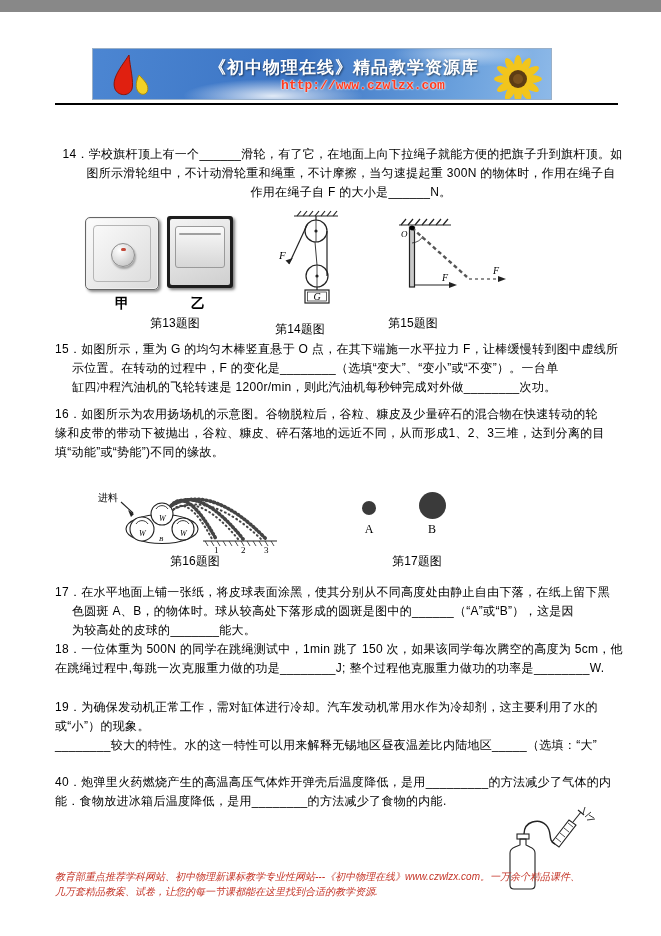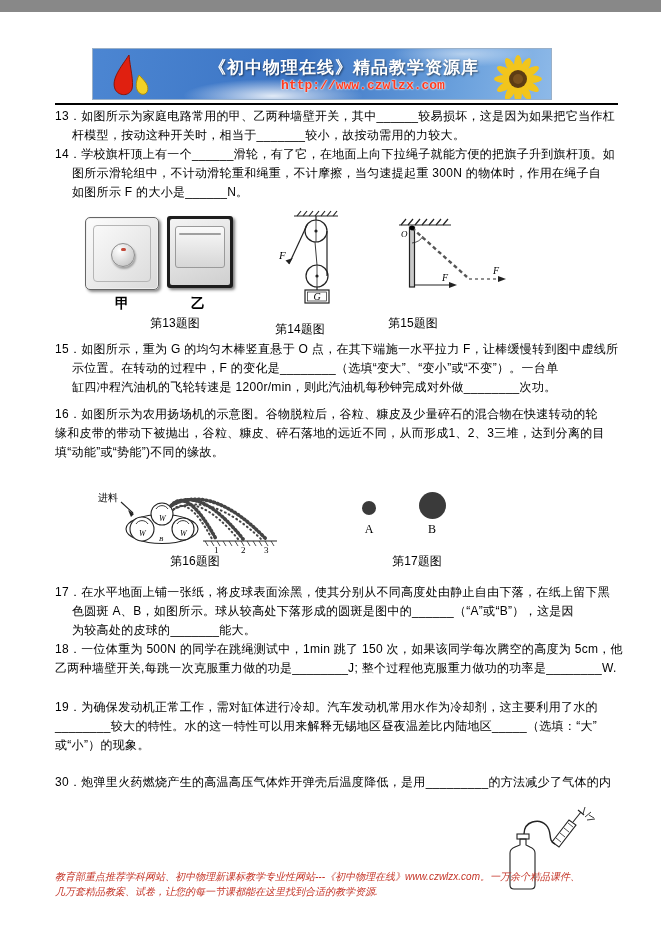--- a/index.html
+++ b/index.html
@@ -29,21 +29,21 @@
     font-weight:bold;font-size:13px;color:#ff3b1f;
     text-shadow:0 0 2px #fff,0 0 2px #fff;white-space:nowrap;
   }
   .logo{position:absolute;left:10px;top:4px;}
   .sunflower{position:absolute;right:2px;bottom:-2px;}
   .rule{position:absolute;left:55px;top:91px;width:563px;border-top:2px solid #000;}
   
   .qblock{position:absolute;left:55px;width:575px;font-size:12px;line-height:19px;letter-spacing:.3px;}
   .ln{height:19px;white-space:nowrap;}
   .ind{padding-left:17px;}
-  #q13{top:95px;} #q14{top:133px;} #q15{top:328px;} #q16{top:393px;}
+  #q13{top:95px;} #q14{top:133px;text-align:center;} #q15{top:328px;} #q16{top:393px;}
   #q17{top:571px;} #q18{top:628px;} #q19{top:686px;} #q20{top:761px;}
   
   .figcap{position:absolute;font-size:12px;text-align:center;white-space:nowrap;}
   .figlabel{position:absolute;font-size:14px;font-weight:bold;text-align:center;white-space:nowrap;}
   .switch-a{
     position:absolute;left:85px;top:205px;width:74px;height:73px;box-sizing:border-box;
     background:linear-gradient(135deg,#fdfdfd,#d9d9d9);
     border:1px solid #666;border-radius:5px;
     box-shadow:2px 2px 3px rgba(0,0,0,.45), inset 0 0 0 1px #eee;
   }
@@ -106,29 +106,25 @@
         <ellipse cx="44" cy="24" rx="11" ry="4" fill="#f2c51c" transform="rotate(300 31 24)"></ellipse>
         <ellipse cx="44" cy="24" rx="11" ry="4" fill="#f2c51c" transform="rotate(330 31 24)"></ellipse>
         <circle cx="31" cy="24" r="9" fill="#5d3c14"></circle>
         <circle cx="31" cy="24" r="5" fill="#7a511e"></circle>
       </g>
     </svg>
   </div>
 
   <div class="rule"></div>
 
-  <div class="qblock" id="q13">
-    <div class="ln">13．如图所示为家庭电路常用的甲、乙两种墙壁开关，其中______较易损坏，这是因为如果把它当作杠</div>
-    <div class="ln ind">杆模型，按动这种开关时，相当于_______较小，故按动需用的力较大。</div>
-  </div>
 
   <div class="qblock" id="q14">
     <div class="ln">14．学校旗杆顶上有一个______滑轮，有了它，在地面上向下拉绳子就能方便的把旗子升到旗杆顶。如</div>
     <div class="ln ind">图所示滑轮组中，不计动滑轮重和绳重，不计摩擦，当匀速提起重 300N 的物体时，作用在绳子自</div>
-    <div class="ln ind">如图所示 F 的大小是______N。</div>
+    <div class="ln ind">作用在绳子自 F 的大小是______N。</div>
   </div>
 
   <div class="switch-a">
     <div class="plate"></div>
     <div class="btn">
         <div class="dot"></div>
       </div>
   </div>
   <div class="switch-b">
     <div class="plate"></div>
@@ -229,37 +225,38 @@
   <div class="figcap" style="left:135px;top:541px;width:120px;">第16题图</div>
 
   <div class="spot spot-a"></div>
   <div class="spot spot-b"></div>
   <div class="spotlabel" style="left:361px;top:510px;width:16px;">A</div>
   <div class="spotlabel" style="left:424px;top:510px;width:16px;">B</div>
   <div class="figcap" style="left:357px;top:541px;width:120px;">第17题图</div>
 
   <div class="qblock" id="q17">
     <div class="ln">17．在水平地面上铺一张纸，将皮球表面涂黑，使其分别从不同高度处由静止自由下落，在纸上留下黑</div>
-    <div class="ln ind">色圆斑 A、B，如图所示。球从较高处下落形成的圆斑是图中的______（“A”或“B”），这是因</div>
+    <div class="ln ind">色圆斑 A、B，的物体时。球从较高处下落形成的圆斑是图中的______（“A”或“B”），这是因</div>
     <div class="ln ind">为较高处的皮球的_______能大。</div>
   </div>
 
   <div class="qblock" id="q18">
     <div class="ln">18．一位体重为 500N 的同学在跳绳测试中，1min 跳了 150 次，如果该同学每次腾空的高度为 5cm，他</div>
-    <div class="ln">乙两种墙壁开关,每跳一次克服重力做的功是________J; 整个过程他克服重力做功的功率是________W.</div>
+    <div class="ln">在跳绳过程中,每跳一次克服重力做的功是________J; 整个过程他克服重力做功的功率是________W.</div>
   </div>
 
   <div class="qblock" id="q19">
     <div class="ln">19．为确保发动机正常工作，需对缸体进行冷却。汽车发动机常用水作为冷却剂，这主要利用了水的</div>
+    <div class="ln">或“小”）的现象。</div>
     <div class="ln">________较大的特性。水的这一特性可以用来解释无锡地区昼夜温差比内陆地区_____（选填：“大”</div>
-    <div class="ln">或“小”）的现象。</div>
   </div>
 
   <div class="qblock" id="q20">
-    <div class="ln">30．炮弹里火药燃烧产生的高温高压气体炸开弹壳后温度降低，是用_________的方法减少了气体的内</div>
+    <div class="ln">40．炮弹里火药燃烧产生的高温高压气体炸开弹壳后温度降低，是用_________的方法减少了气体的内</div>
+    <div class="ln">能．食物放进冰箱后温度降低，是用________的方法减少了食物的内能.</div>
   </div>
 
   <svg style="left:497px;top:797px;" width="108" height="88" viewBox="0 0 108 88">
     <g stroke="#222" stroke-width="1.1" fill="none">
       <path d="M23,30 L23,36 L18,38 Q13,40 13,44 L13,76 Q13,80 17,80 L34,80 Q38,80 38,76 L38,44 Q38,40 33,38 L29,36 L29,30 Z"></path>
       <rect x="20" y="25" width="12" height="5"></rect>
       <path d="M27,25 C27,12 42,9 49,16 C56,23 50,31 58,35" stroke-width="1.4"></path>
       <path d="M55,33 L72,11 L79,16 L62,38 Z"></path>
       <path d="M59,29 l5,4 M63,24 l5,4 M67,19 l5,4 M71,14 l5,4" stroke-width="0.8"></path>
       <line x1="76" y1="13" x2="84" y2="3"></line>

